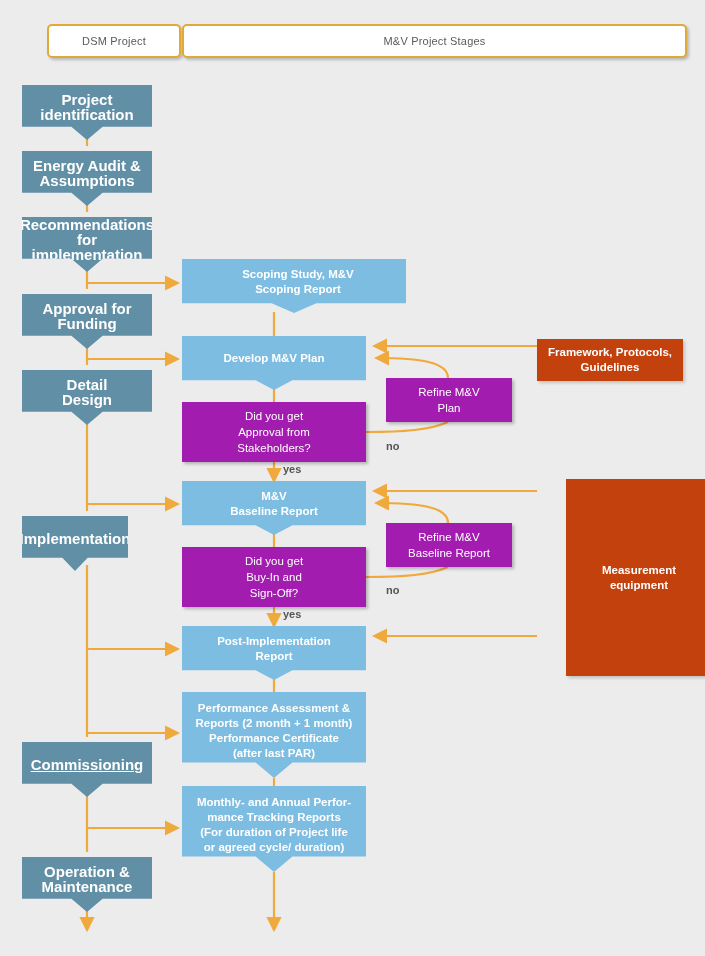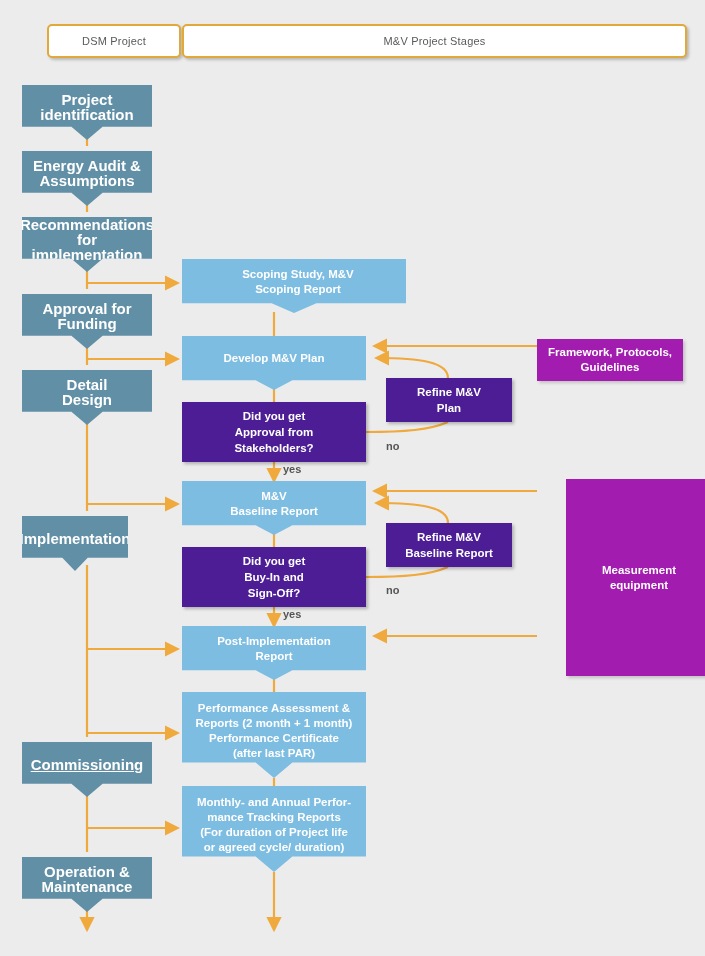--- a/index.html
+++ b/index.html
@@ -50,37 +50,37 @@
     text-align:center;
     display:flex;align-items:center;justify-content:center;
     -webkit-clip-path:polygon(0 0,100% 0,100% 82%,60% 82%,50% 100%,40% 82%,0 82%);
     clip-path:polygon(0 0,100% 0,100% 82%,60% 82%,50% 100%,40% 82%,0 82%);
   }
   .mv > span{display:block;padding-bottom:9px;}
 
   
   .mvflat{
     position:absolute;
-    background:#a21caf;
+    background:#c2410c;
     color:#ffffff;
     font-size:11.5px;
     font-weight:bold;
     line-height:15px;
     text-align:center;
     display:flex;align-items:center;justify-content:center;
     box-shadow:2px 2px 3px rgba(0,0,0,.18);
   }
 
   
   .dark{
     position:absolute;
-    background:#4c1d95;
+    background:#a21caf;
     color:#ffffff;
     font-size:11.5px;
-    font-weight:bold;
+    font-weight:normal;
     line-height:16px;
     text-align:center;
     display:flex;align-items:center;justify-content:center;
     box-shadow:2px 2px 3px rgba(0,0,0,.25);
   }
 
   
   .lbl{
     position:absolute;
     font-size:11px;

